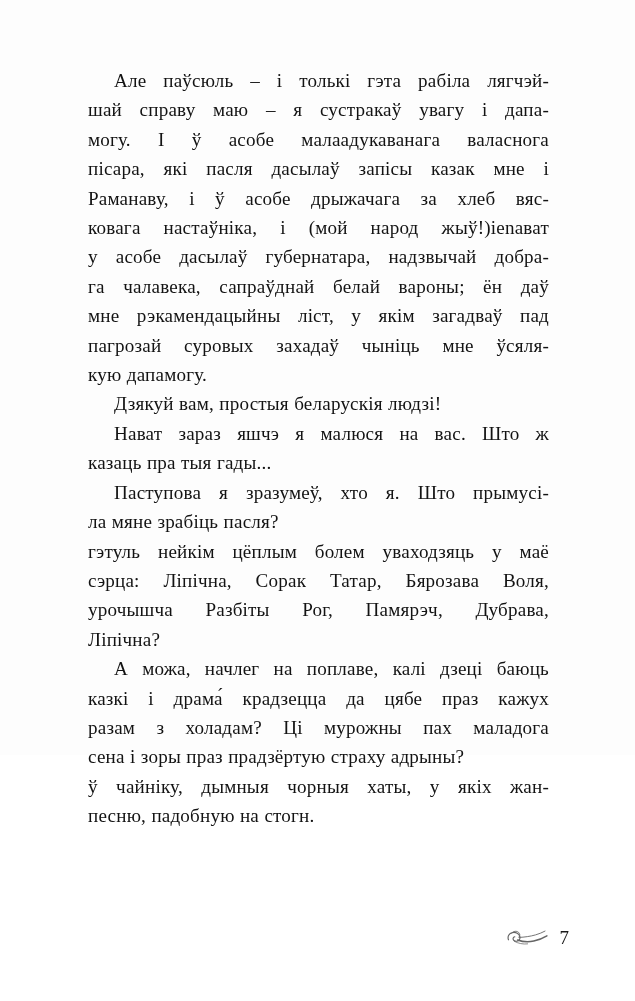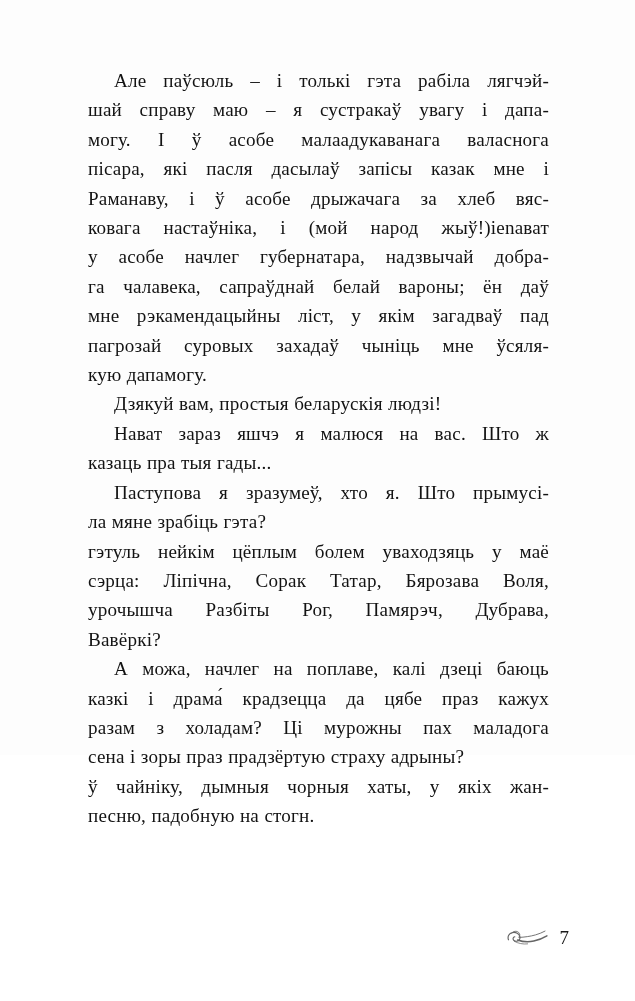--- a/index.html
+++ b/index.html
@@ -98,42 +98,42 @@
 <div class="page" style="background: rgb(253, 253, 253);">
 
   <div class="text-block" id="text-block">
       <p class="para">
         <span class="line indent">Але паўсюль – і толькі гэта рабіла лягчэй-</span>
         <span class="line">шай справу маю – я сустракаў увагу і дапа-</span>
         <span class="line">могу. І ў асобе малаадукаванага валаснога</span>
         <span class="line">пісара, які пасля дасылаў запісы казак мне і</span>
         <span class="line">Раманаву, і ў асобе дрыжачага за хлеб вяс-</span>
         <span class="line">ковага настаўніка, і (мой народ жыў!)ienaват</span>
-        <span class="line">у асобе начлег губернатара, надзвычай добра-</span>
+        <span class="line">у асобе дасылаў губернатара, надзвычай добра-</span>
         <span class="line">га чалавека, сапраўднай белай вароны; ён даў</span>
         <span class="line">мне рэкамендацыйны ліст, у якім загадваў пад</span>
         <span class="line">пагрозай суровых захадаў чыніць мне ўсяля-</span>
         <span class="line last">кую дапамогу.</span>
       </p>
       <p class="para">
         <span class="line indent last">Дзякуй вам, простыя беларускія людзі!</span>
       </p>
       <p class="para">
         <span class="line indent">Нават зараз яшчэ я малюся на вас. Што ж</span>
         <span class="line last">казаць пра тыя гады...</span>
       </p>
       <p class="para">
         <span class="line indent">Паступова я зразумеў, хто я. Што прымусі-</span>
-        <span class="line last">ла мяне зрабіць гэта?</span>
+        <span class="line last">ла мяне зрабіць пасля?</span>
       </p>
       <p class="para">
         <span class="line">гэтуль нейкім цёплым болем уваходзяць у маё</span>
         <span class="line">сэрца: Ліпічна, Сорак Татар, Бярозава Воля,</span>
         <span class="line">урочышча Разбіты Рог, Памярэч, Дубрава,</span>
-        <span class="line last">Вавёркі?</span>
+        <span class="line last">Ліпічна?</span>
       </p>
       <p class="para">
         <span class="line indent">А можа, начлег на поплаве, калі дзеці баюць</span>
         <span class="line">казкі і драма́ крадзецца да цябе праз кажух</span>
         <span class="line">разам з холадам? Ці мурожны пах маладога</span>
         <span class="line last">сена і зоры праз прадзёртую страху адрыны?</span>
       </p>
       <p class="para">
         <span class="line">ў чайніку, дымныя чорныя хаты, у якіх жан-</span>
         <span class="line last">песню, падобную на стогн.</span>

